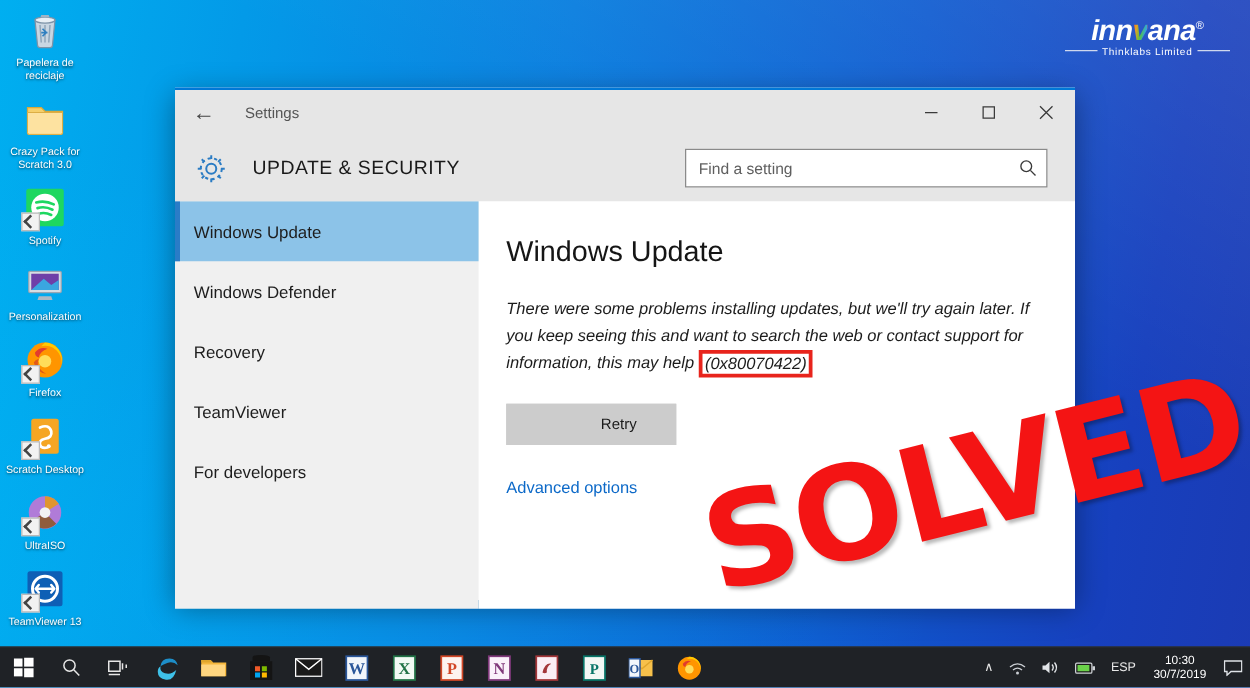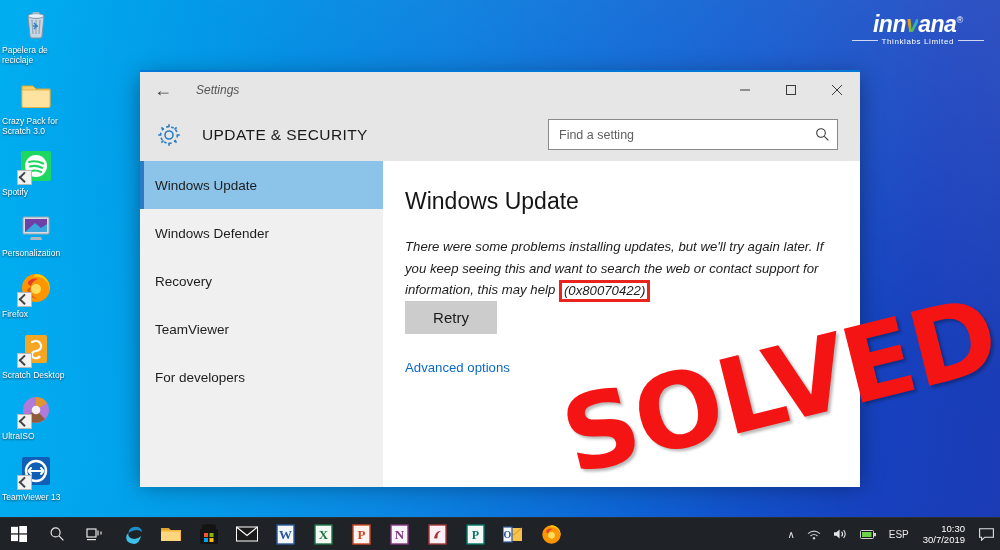--- a/index.html
+++ b/index.html
@@ -18,21 +18,21 @@
     background:
       linear-gradient(205deg, rgba(255,255,255,0.10) 0%, rgba(255,255,255,0) 38%),
       radial-gradient(ellipse 900px 500px at 12% 85%, rgba(0,200,255,0.22), rgba(0,0,0,0) 70%);
     pointer-events:none;
   }
 
   
   #icons{position:absolute;left:0;top:4px;width:140px;}
   .icon-cell{
     width:68px;display:inline-block;vertical-align:top;
-    margin:2px 0 10px 2px;
+    margin:2px 0 10px 2px;text-align:center;
   }
   .ic-glyph{width:36px;height:36px;margin:0 auto 3px;position:relative;}
   .ic-label{
     color:#fff;font-size:8.5px;line-height:10px;
     text-shadow:0 1px 2px rgba(0,0,0,.65);
     word-wrap:break-word;
   }
   .shortcut-badge{
     position:absolute;left:-1px;bottom:-1px;width:13px;height:13px;
     background:#f2f2f2;border:1px solid #b9b9b9;
@@ -50,21 +50,21 @@
     border-top:2px solid #0078d7;
   }
   #titlebar{
     height:36px;background:#e6e6e6;position:relative;
     display:flex;align-items:center;
   }
   #backbtn{
     width:46px;height:36px;display:flex;align-items:center;justify-content:center;
     color:#444;font-size:18px;line-height:1;
   }
-  #titletext{font-size:12px;color:#555;margin-left:10px;font-style:italic;}
+  #titletext{font-size:12px;color:#555;margin-left:10px;}
   #wincontrols{position:absolute;right:0;top:0;display:flex;height:36px;}
   .wc{width:46px;height:36px;display:flex;align-items:center;justify-content:center;color:#3a3a3a;}
   .wc svg{display:block;}
   #header{
     height:53px;background:#e6e6e6;display:flex;align-items:center;
     padding:0 0 0 16px;position:relative;
   }
   #gear{width:26px;height:26px;flex:none;}
   #headtitle{
     font-size:15.5px;font-weight:normal;color:#1a1a1a;
@@ -89,23 +89,23 @@
   }
   .nav-item.sel{background:#8cc3e8;border-left:4px solid #2a7cc7;}
   #content{flex:1;background:#fff;padding:28px 24px 0 22px;box-sizing:border-box;}
   #ctitle{font-size:23px;color:#151515;font-weight:normal;margin:0 0 22px 0;line-height:1.1;}
   #ctext{font-size:13.2px;color:#1c1c1c;line-height:1.62;max-width:432px;margin:0;font-style:italic;}
   .errcode{
     border:3px solid #e8241c;padding:0 2px;display:inline-block;
     line-height:1.18;position:relative;top:1px;
   }
   #retry{
-    width:90px;height:31px;background:#ccc;border:1px solid #ccc;
-    font-family:"Liberation Sans", sans-serif;font-size:15px;color:#1a1a1a;
-    display:flex;align-items:center;justify-content:center;cursor:default;
+    margin-top:22px;width:90px;height:31px;background:#ccc;border:1px solid #ccc;
+    font-family:"Liberation Sans", sans-serif;font-size:12px;color:#1a1a1a;
+    display:flex;align-items:center;justify-content:center;cursor:default;padding-left:44px;
   }
   #advlink{
     display:inline-block;margin-top:26px;color:#0c69c8;font-size:13.2px;
     text-decoration:none;
   }
 
   
   #solved{
     position:absolute;left:560px;top:322px;width:350px;height:150px;
     transform:rotate(-14deg);
@@ -130,21 +130,21 @@
 
   
   #taskbar{
     position:absolute;left:0;bottom:0;width:1000px;height:32px;
     background:#1f2226;display:flex;align-items:center;
     border-top:1px solid rgba(255,255,255,.06);
   }
   .tb{width:38px;height:32px;display:flex;align-items:center;justify-content:center;flex:none;}
   #tray{position:absolute;right:0;top:0;height:32px;display:flex;align-items:center;}
   .tray-it{padding:0 6px;color:#e8e8e8;font-size:10px;display:flex;align-items:center;height:32px;}
-  #clock{text-align:right;line-height:11px;font-size:9.5px;color:#fff;padding:0 8px;}
+  #clock{text-align:center;line-height:11px;font-size:9.5px;color:#fff;padding:0 8px;}
 </style>
 </head>
 <body>
 
 <div id="desktop"></div>
 
 <div id="icons">
 
   <div class="icon-cell">
     <div class="ic-glyph">

